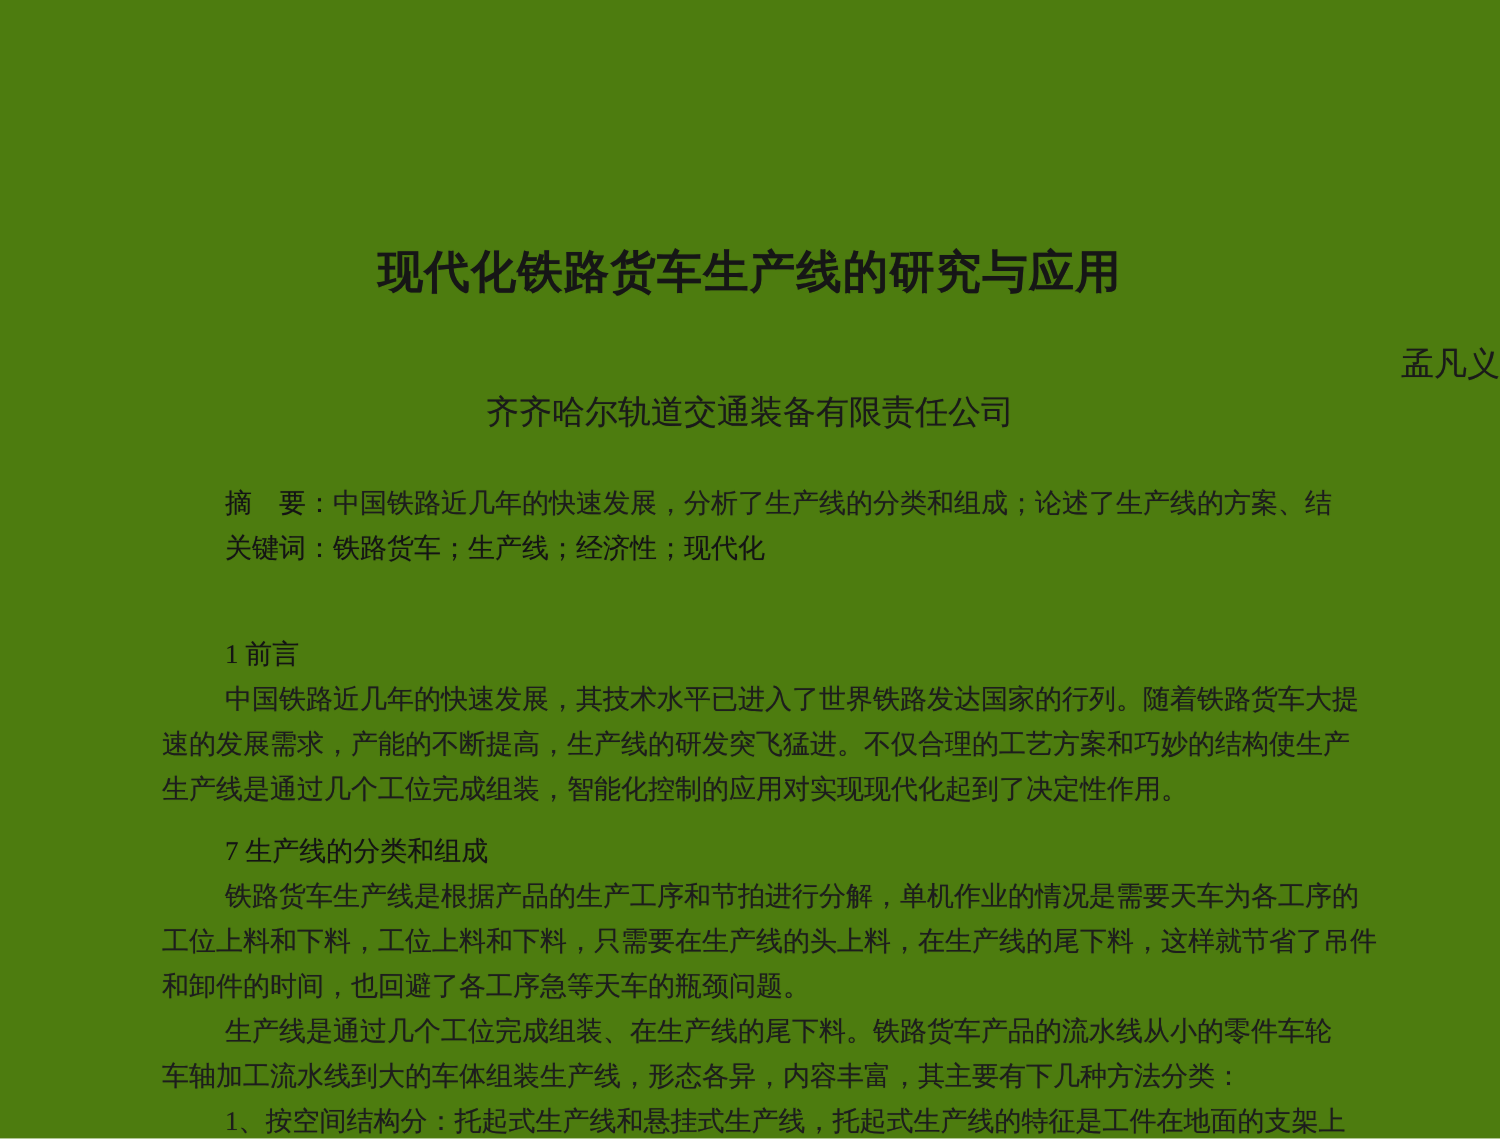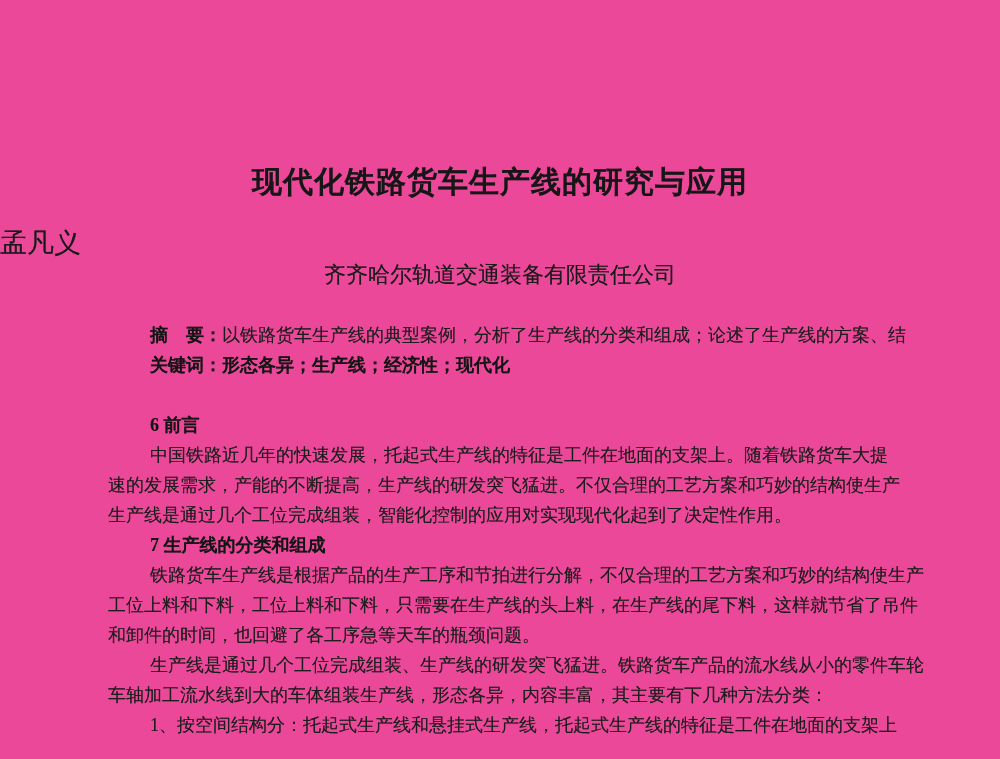--- a/index.html
+++ b/index.html
@@ -6,21 +6,21 @@
 
   html, body {
     background: #ffffff;
     font-family: "Liberation Serif", "DejaVu Serif", serif;
   }
 
   .page {
     position: relative;
     width: 1000px;
     height: 759px;
-    background: #ec4899;
+    background: #4d7c0f;
     overflow: hidden;
     color: #1d1d1d;
     
     text-shadow: 0 0 0.45px rgba(30,30,30,0.55);
   }
 
   .title {
     position: absolute;
     top: 160px;
     left: 0;
@@ -31,22 +31,22 @@
     font-weight: bold;
     letter-spacing: 1px;
     color: #161616;
   }
 
   .author {
     position: absolute;
     top: 226px;
     left: 0;
     width: 100%;
-    text-align: left;
-    font-size: 27px;
+    text-align: right;
+    font-size: 22px;
     line-height: 34px;
     color: #1a1a1a;
   }
 
   .affiliation {
     position: absolute;
     top: 258px;
     left: 0;
     width: 100%;
     text-align: center;
@@ -65,50 +65,50 @@
   }
 
   .line {
     height: 30px;
     line-height: 30px;
     white-space: nowrap;
   }
 
   .ind { padding-left: 42px; }   
 
-  .b { font-weight: bold; color: #141414; }
+  .b { font-weight: normal; color: #141414; margin-top: 11px; }
 
   .spacer { height: 30px; }
 </style>
 </head>
 <body>
 
 <div class="page">
 
   <div class="title">现代化铁路货车生产线的研究与应用</div>
 
   <div class="author">孟凡义</div>
 
   <div class="affiliation">齐齐哈尔轨道交通装备有限责任公司</div>
 
   <div class="body">
 
-    <div class="line ind"><span class="b">摘　要：</span><span>以铁路货车生产线的典型案例，分析了生产线的分类和组成；论述了生产线的方案、结</span></div>
-    <div class="line ind"><span class="b">关键词：</span><span class="b">形态各异；生产线；经济性；现代化</span></div>
+    <div class="line ind"><span class="b">摘　要：</span><span>中国铁路近几年的快速发展，分析了生产线的分类和组成；论述了生产线的方案、结</span></div>
+    <div class="line ind"><span class="b">关键词：</span><span class="b">铁路货车；生产线；经济性；现代化</span></div>
 
     <div class="spacer"></div>
 
-    <div class="line ind b">6 前言</div>
-    <div class="line ind">中国铁路近几年的快速发展，托起式生产线的特征是工件在地面的支架上。随着铁路货车大提</div>
+    <div class="line ind b">1 前言</div>
+    <div class="line ind">中国铁路近几年的快速发展，其技术水平已进入了世界铁路发达国家的行列。随着铁路货车大提</div>
     <div class="line">速的发展需求，产能的不断提高，生产线的研发突飞猛进。不仅合理的工艺方案和巧妙的结构使生产</div>
     <div class="line">生产线是通过几个工位完成组装，智能化控制的应用对实现现代化起到了决定性作用。</div>
 
     <div class="line ind b">7 生产线的分类和组成</div>
-    <div class="line ind">铁路货车生产线是根据产品的生产工序和节拍进行分解，不仅合理的工艺方案和巧妙的结构使生产</div>
+    <div class="line ind">铁路货车生产线是根据产品的生产工序和节拍进行分解，单机作业的情况是需要天车为各工序的</div>
     <div class="line">工位上料和下料，工位上料和下料，只需要在生产线的头上料，在生产线的尾下料，这样就节省了吊件</div>
     <div class="line">和卸件的时间，也回避了各工序急等天车的瓶颈问题。</div>
-    <div class="line ind">生产线是通过几个工位完成组装、生产线的研发突飞猛进。铁路货车产品的流水线从小的零件车轮</div>
+    <div class="line ind">生产线是通过几个工位完成组装、在生产线的尾下料。铁路货车产品的流水线从小的零件车轮</div>
     <div class="line">车轴加工流水线到大的车体组装生产线，形态各异，内容丰富，其主要有下几种方法分类：</div>
     <div class="line ind">1、按空间结构分：托起式生产线和悬挂式生产线，托起式生产线的特征是工件在地面的支架上</div>
 
   </div>
 
 </div>
 
 </body></html>

